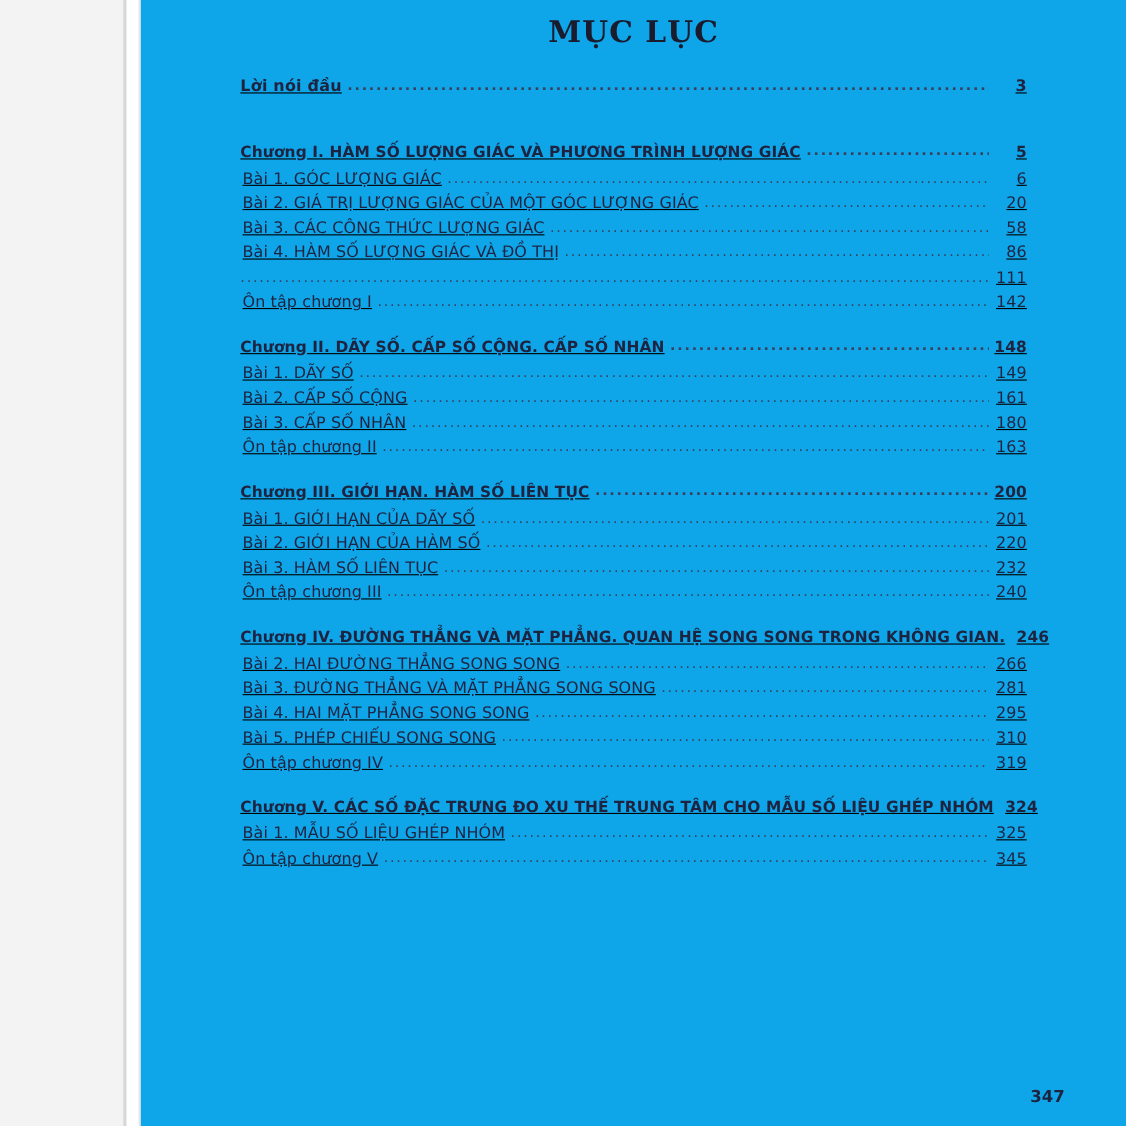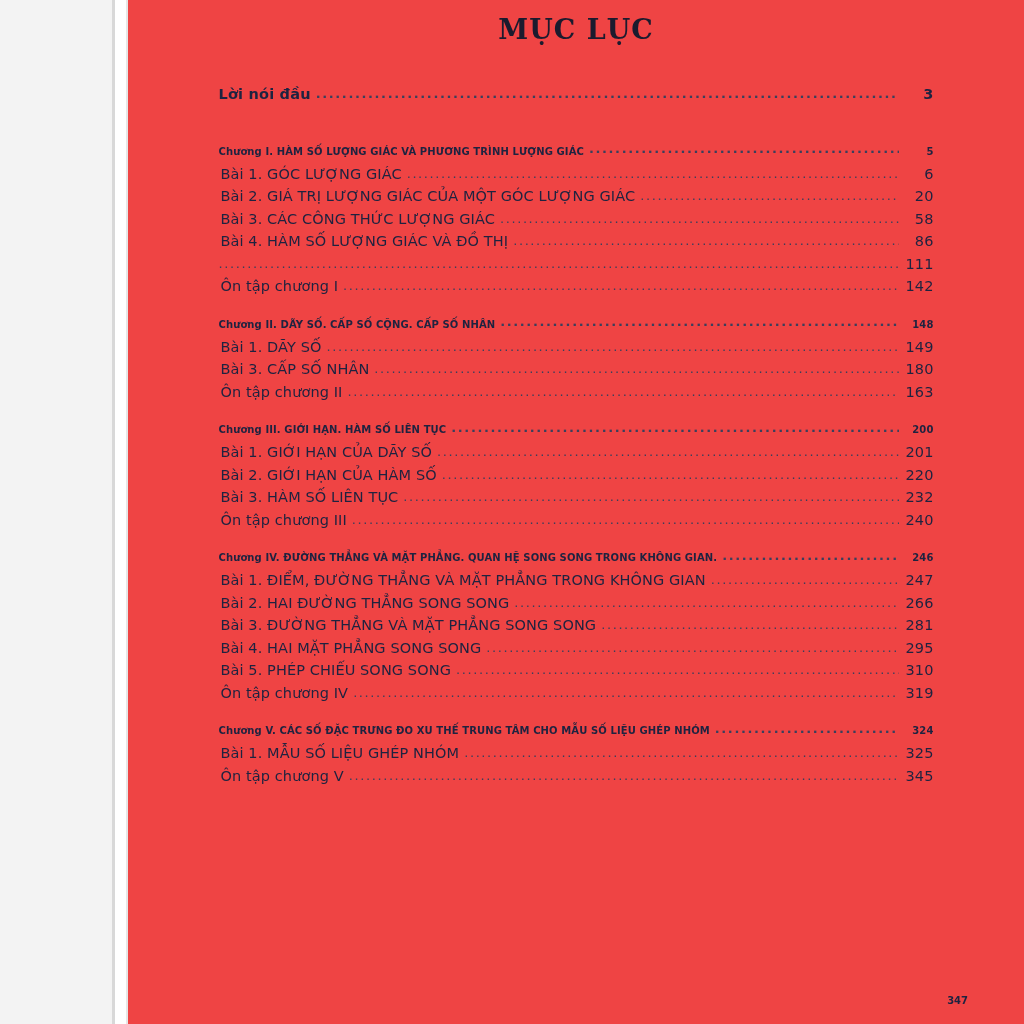--- a/index.html
+++ b/index.html
@@ -36,35 +36,36 @@
   .spine-line2 {
     position: absolute;
     left: 126px; top: 0;
     width: 2px; height: 1024px;
     background: #e6e6e6;
   }
   .content {
     position: absolute;
     left: 128px; top: 0;
     width: 896px; height: 1024px;
-    background: #ef4444;
+    background: #0ea5e9;
   }
   .title {
     text-align: center;
     font-family: "DejaVu Serif", serif;
     font-size: 27px;
     font-weight: bold;
     letter-spacing: 1px;
     color: #1b1b2e;
     padding-top: 14px;
   }
   .toc {
-    margin: 16px auto;
+    margin: 1px auto;
     padding-top: 26px;
     width: 715px;
+    text-decoration: underline;
   }
   .row {
     display: flex;
     align-items: flex-end;
     color: #1e2340;
     line-height: 1.0;
     white-space: nowrap;
   }
   .row .label {
     flex: 0 0 auto;
@@ -95,21 +96,21 @@
 
   .front {
     font-size: 14.5px;
     font-weight: bold;
     letter-spacing: 0.2px;
   }
   .front .page-num { font-weight: bold; }
   .gap-front { height: 19px; }
 
   .chapter {
-    font-size: 10px;
+    font-size: 14px;
     font-weight: bold;
     letter-spacing: 0.1px;
   }
   .chapter .page-num { font-weight: bold; }
 
   .lesson {
     font-size: 14.5px;
     font-weight: normal;
     letter-spacing: 0.1px;
   }
@@ -117,21 +118,21 @@
 
   .block { margin-bottom: 0; }
   .gap-chapter { height: 26px; }
   .row + .row { margin-top: 8px; }
   .chapter + .lesson { margin-top: 10px; align-items: flex-end; }
 
   .folio {
     position: absolute;
     right: 56px;
     bottom: 18px;
-    font-size: 10px;
+    font-size: 15px;
     font-weight: bold;
     color: #1e2340;
   }
 </style>
 </head>
 <body>
 
 <div class="page">
   <div class="spine-outer"></div>
   <div class="spine-line1"></div>
@@ -195,20 +196,25 @@
           <span class="label">Chương II. DÃY SỐ. CẤP SỐ CỘNG. CẤP SỐ NHÂN</span>
           <span class="dots"></span>
           <span class="page-num">148</span>
         </div>
         <div class="row lesson">
           <span class="label">Bài 1. DÃY SỐ</span>
           <span class="dots"></span>
           <span class="page-num">149</span>
         </div>
         <div class="row lesson">
+          <span class="label">Bài 2. CẤP SỐ CỘNG</span>
+          <span class="dots"></span>
+          <span class="page-num">161</span>
+        </div>
+        <div class="row lesson">
           <span class="label">Bài 3. CẤP SỐ NHÂN</span>
           <span class="dots"></span>
           <span class="page-num">180</span>
         </div>
         <div class="row lesson">
           <span class="label">Ôn tập chương II</span>
           <span class="dots"></span>
           <span class="page-num">163</span>
         </div>
       </div>
@@ -241,25 +247,20 @@
           <span class="page-num">240</span>
         </div>
       </div>
 
       <div class="gap-chapter"></div>
       <div class="block">
         <div class="row chapter">
           <span class="label">Chương IV. ĐƯỜNG THẲNG VÀ MẶT PHẲNG. QUAN HỆ SONG SONG TRONG KHÔNG GIAN.</span>
           <span class="dots"></span>
           <span class="page-num">246</span>
-        </div>
-        <div class="row lesson">
-          <span class="label">Bài 1. ĐIỂM, ĐƯỜNG THẲNG VÀ MẶT PHẲNG TRONG KHÔNG GIAN</span>
-          <span class="dots"></span>
-          <span class="page-num">247</span>
         </div>
         <div class="row lesson">
           <span class="label">Bài 2. HAI ĐƯỜNG THẲNG SONG SONG</span>
           <span class="dots"></span>
           <span class="page-num">266</span>
         </div>
         <div class="row lesson">
           <span class="label">Bài 3. ĐƯỜNG THẲNG VÀ MẶT PHẲNG SONG SONG</span>
           <span class="dots"></span>
           <span class="page-num">281</span>

